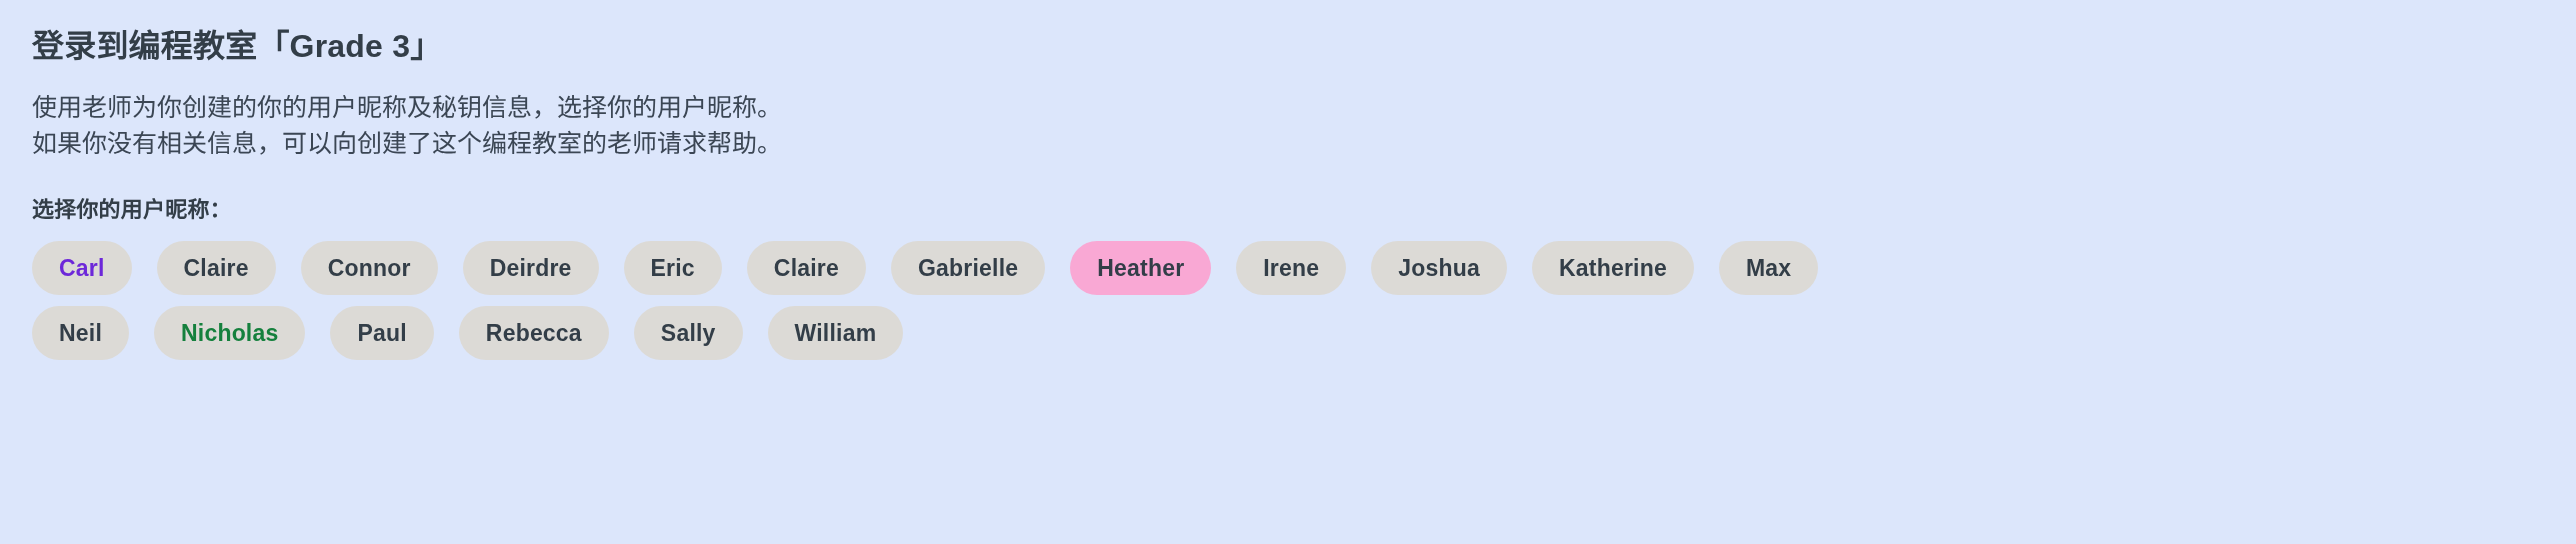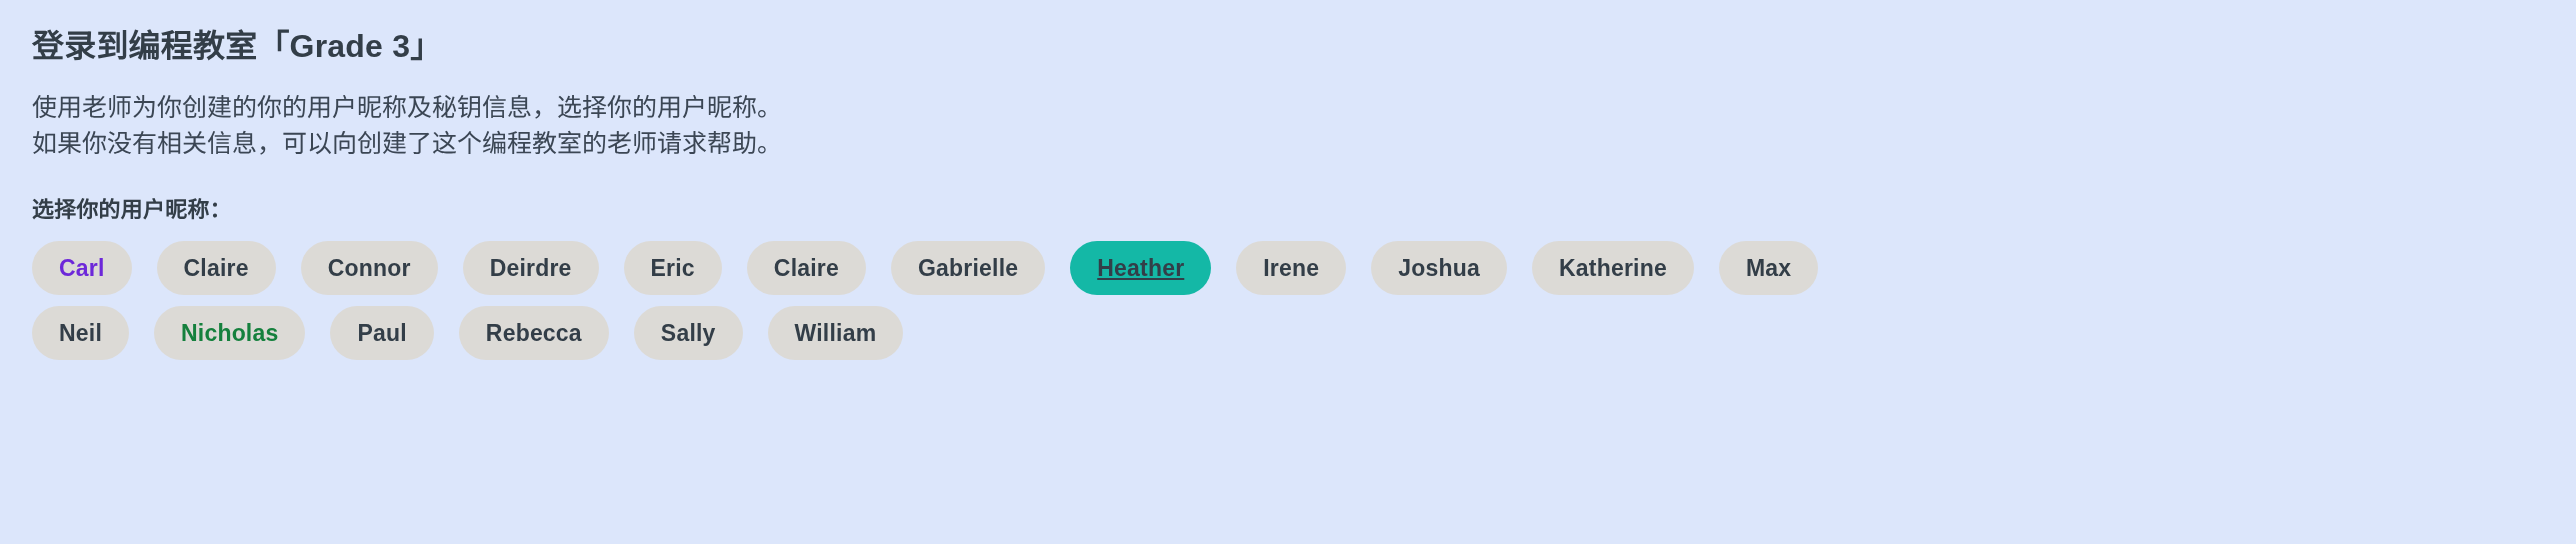--- a/index.html
+++ b/index.html
@@ -95,21 +95,21 @@
 
   <div class="name-rows">
     <div class="name-row">
         <button class="name-btn" style="background: rgb(220, 218, 214); color: #6d28d9;">Carl</button>
         <button class="name-btn" style="background: rgb(220, 218, 214); color: rgb(51, 62, 72);">Claire</button>
         <button class="name-btn" style="background: rgb(220, 218, 214); color: rgb(51, 62, 72);">Connor</button>
         <button class="name-btn" style="background: rgb(220, 218, 214); color: rgb(51, 62, 72);">Deirdre</button>
         <button class="name-btn" style="background: rgb(220, 218, 214); color: rgb(51, 62, 72);">Eric</button>
         <button class="name-btn" style="background: rgb(220, 218, 214); color: rgb(51, 62, 72);">Claire</button>
         <button class="name-btn" style="background: rgb(220, 218, 214); color: rgb(51, 62, 72);">Gabrielle</button>
-        <button class="name-btn" style="background: #14b8a6; color: rgb(51, 62, 72); text-decoration: underline;">Heather</button>
+        <button class="name-btn" style="background: #f9a8d4; color: rgb(51, 62, 72);">Heather</button>
         <button class="name-btn" style="background: rgb(220, 218, 214); color: rgb(51, 62, 72);">Irene</button>
         <button class="name-btn" style="background: rgb(220, 218, 214); color: rgb(51, 62, 72);">Joshua</button>
         <button class="name-btn" style="background: rgb(220, 218, 214); color: rgb(51, 62, 72);">Katherine</button>
         <button class="name-btn" style="background: rgb(220, 218, 214); color: rgb(51, 62, 72);">Max</button>
       </div>
     <div class="name-row">
         <button class="name-btn" style="background: rgb(220, 218, 214); color: rgb(51, 62, 72);">Neil</button>
         <button class="name-btn" style="background: rgb(220, 218, 214); color: #15803d;">Nicholas</button>
         <button class="name-btn" style="background: rgb(220, 218, 214); color: rgb(51, 62, 72);">Paul</button>
         <button class="name-btn" style="background: rgb(220, 218, 214); color: rgb(51, 62, 72);">Rebecca</button>

